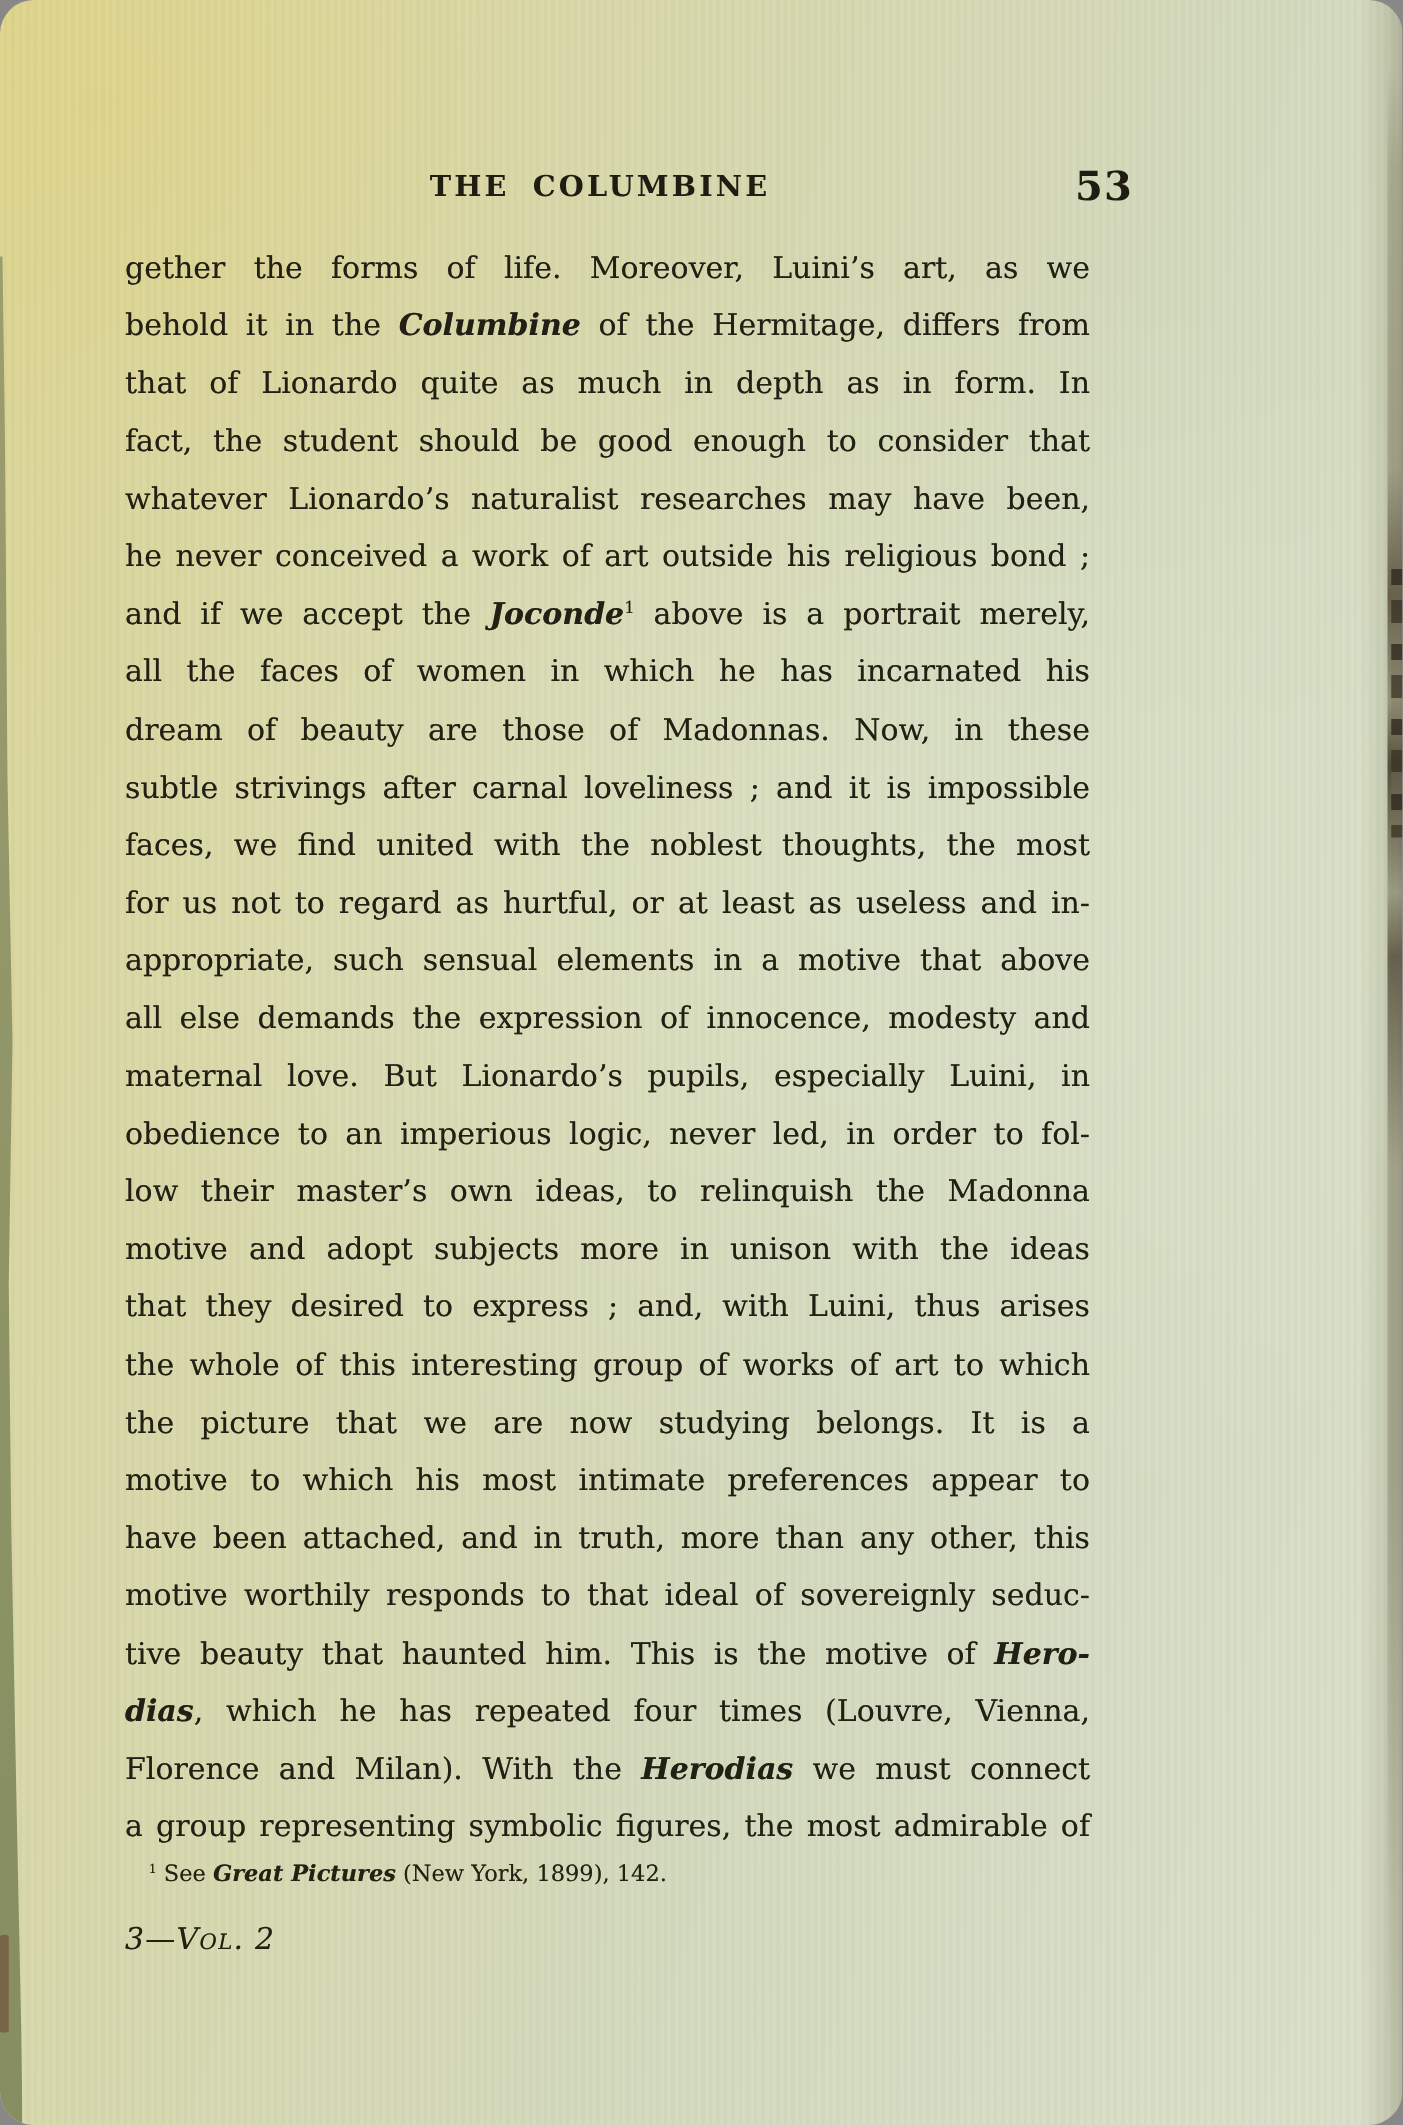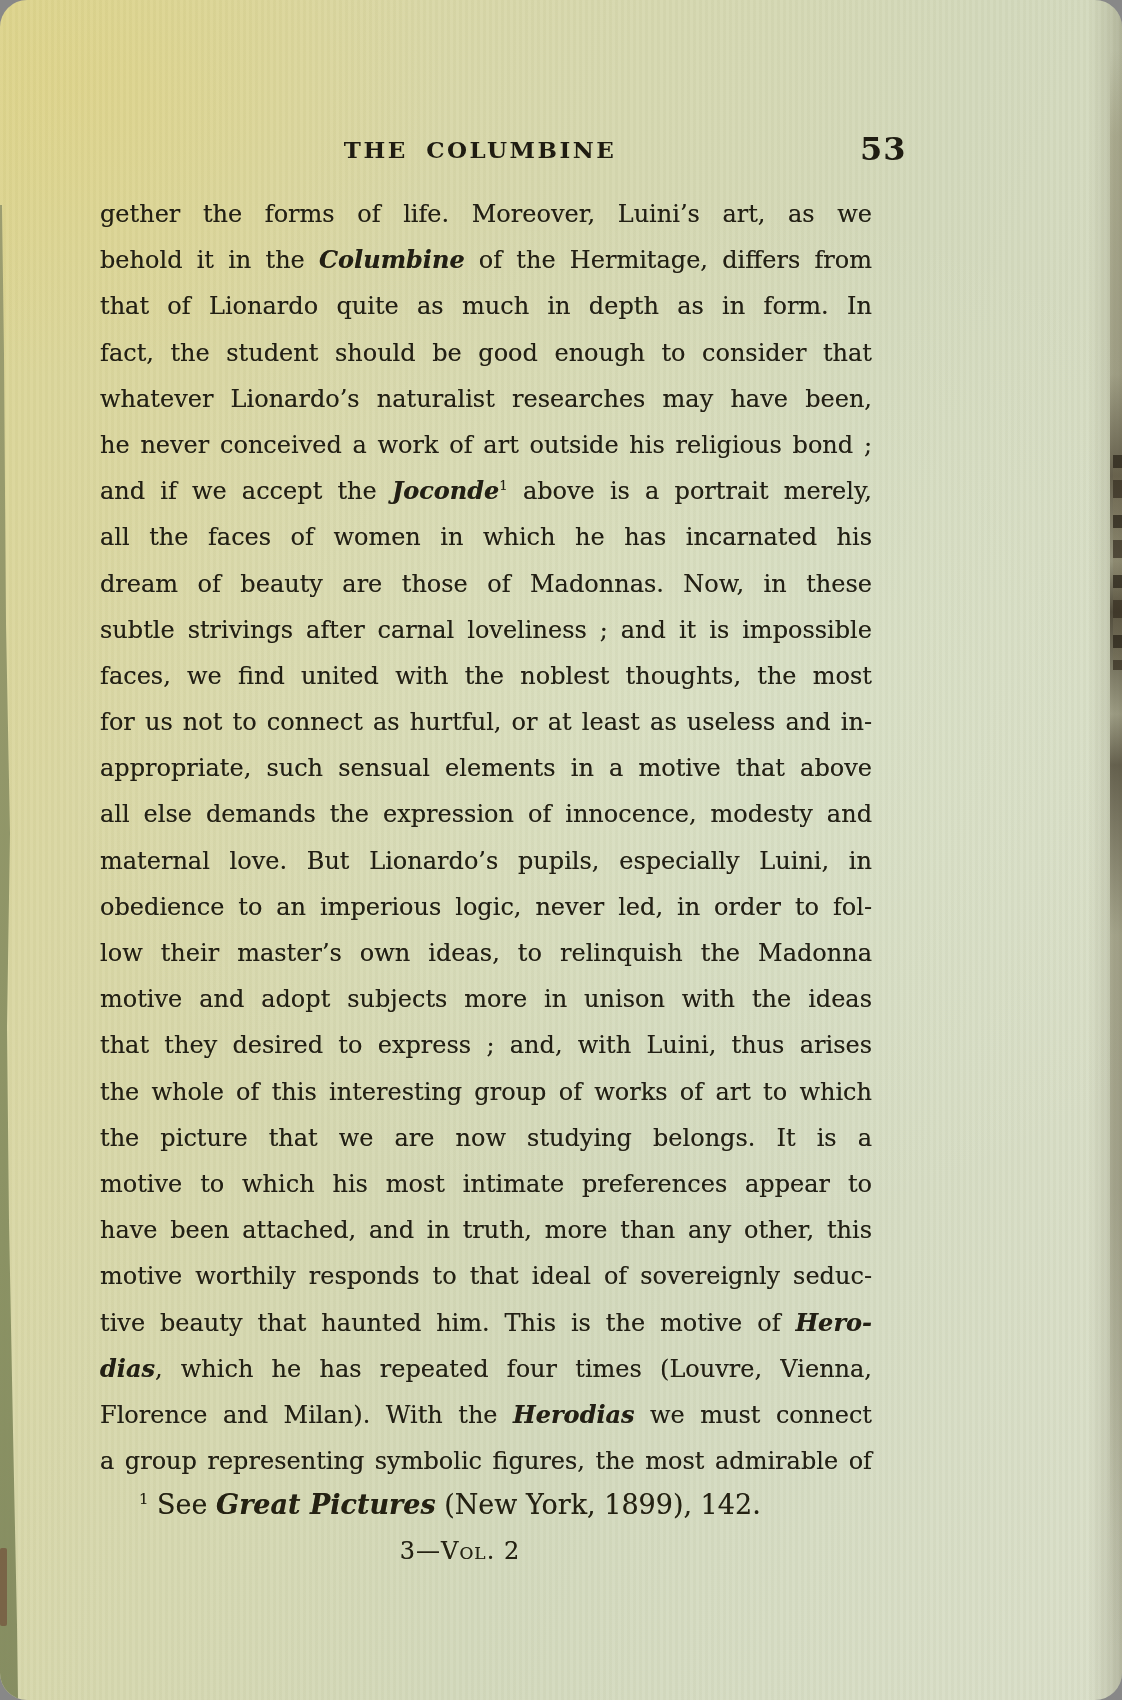--- a/index.html
+++ b/index.html
@@ -34,29 +34,29 @@
     text-shadow:0 0 0.5px rgba(30,28,16,0.55);
   }
   .line{
     text-align:justify;text-align-last:justify;text-justify:inter-word;
     height:46.2px;overflow:visible;
   }
   .it{font-style:italic;font-weight:bold;}
   sup{font-size:0.55em;line-height:0;}
   .footnote{
     position:absolute;left:119px;top:1489px;width:700px;
-    font-size:27px;color:#242112;
+    font-size:18px;color:#242112;
     text-shadow:0 0 0.4px rgba(30,28,16,0.5);
-    margin-left:20px;
   }
   .signature{
     position:absolute;left:100px;top:1537px;width:720px;
-    text-align:center;font-size:24px;color:#242112;
+    font-size:24px;color:#242112;
     font-variant-caps:small-caps;letter-spacing:1px;
     text-shadow:0 0 0.4px rgba(30,28,16,0.5);
+    font-style:italic;
   }
   
   .right-soft{
     position:absolute;right:0;top:0;width:34px;height:100%;pointer-events:none;
     background:linear-gradient(to right, rgba(105,100,75,0) 0%, rgba(105,100,75,0.16) 60%, rgba(95,90,68,0.3) 100%);
   }
   .right-edge{
     position:absolute;right:0;top:0;width:12px;height:1700px;pointer-events:none;
     background:linear-gradient(to bottom,
       rgba(140,135,105,0) 3%, rgba(140,135,105,0.4) 8%,
@@ -102,21 +102,21 @@
       <div class="line"><span>behold it in the </span><span class="it">Columbine</span><span> of the Hermitage, differs from</span></div>
       <div class="line"><span>that of Lionardo quite as much in depth as in form. In</span></div>
       <div class="line"><span>fact, the student should be good enough to consider that</span></div>
       <div class="line"><span>whatever Lionardo’s naturalist researches may have been,</span></div>
       <div class="line"><span>he never conceived a work of art outside his religious bond ;</span></div>
       <div class="line"><span>and if we accept the </span><span class="it">Joconde</span><sup>1</sup><span> above is a portrait merely,</span></div>
       <div class="line"><span>all the faces of women in which he has incarnated his</span></div>
       <div class="line"><span>dream of beauty are those of Madonnas. Now, in these</span></div>
       <div class="line"><span>subtle strivings after carnal loveliness ; and it is impossible</span></div>
       <div class="line"><span>faces, we find united with the noblest thoughts, the most</span></div>
-      <div class="line"><span>for us not to connect as hurtful, or at least as useless and in-</span></div>
+      <div class="line"><span>for us not to regard as hurtful, or at least as useless and in-</span></div>
       <div class="line"><span>appropriate, such sensual elements in a motive that above</span></div>
       <div class="line"><span>all else demands the expression of innocence, modesty and</span></div>
       <div class="line"><span>maternal love. But Lionardo’s pupils, especially Luini, in</span></div>
       <div class="line"><span>obedience to an imperious logic, never led, in order to fol-</span></div>
       <div class="line"><span>low their master’s own ideas, to relinquish the Madonna</span></div>
       <div class="line"><span>motive and adopt subjects more in unison with the ideas</span></div>
       <div class="line"><span>that they desired to express ; and, with Luini, thus arises</span></div>
       <div class="line"><span>the whole of this interesting group of works of art to which</span></div>
       <div class="line"><span>the picture that we are now studying belongs. It is a</span></div>
       <div class="line"><span>motive to which his most intimate preferences appear to</span></div>

